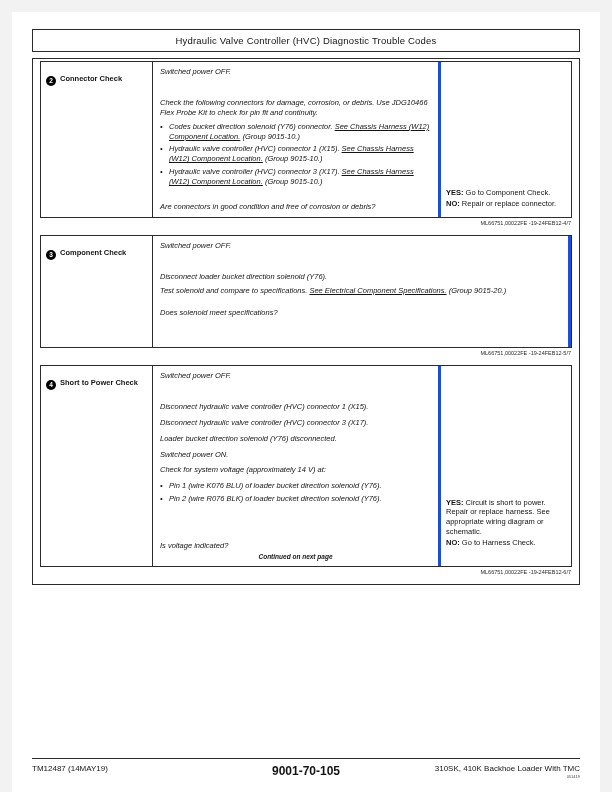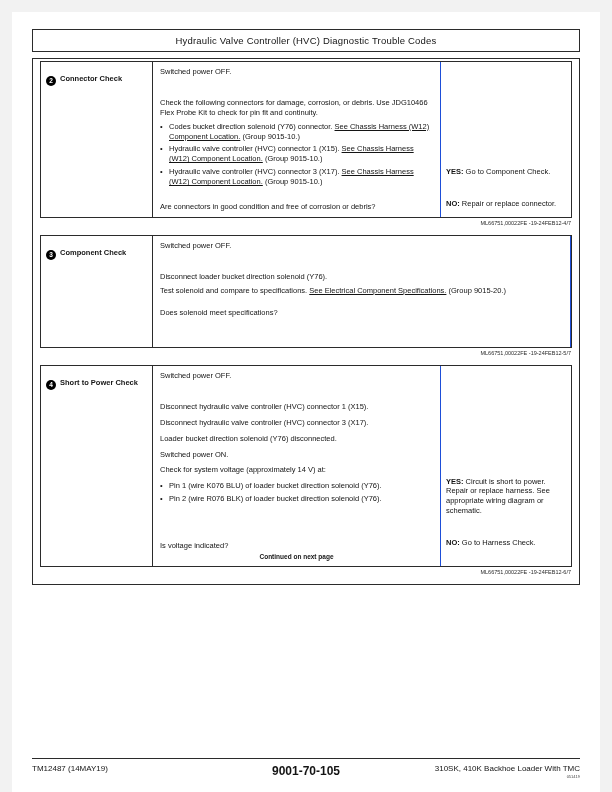--- a/index.html
+++ b/index.html
@@ -11,23 +11,23 @@
     border:1px solid #2b2b2b; display:flex; align-items:center; justify-content:center;
     font-size:9.5px; letter-spacing:.2px; }
 
   .frame { position:absolute; left:20px; right:20px; top:46px; height:527px;
     border:1px solid #2b2b2b; padding:2px 7px 0 7px; }
 
   .dtable { border:1px solid #2b2b2b; display:flex; width:100%; background:#fff; }
   .h157 { height:157px; } .h113 { height:113px; } .h202 { height:202px; }
 
   .cell-title { width:112px; flex:0 0 112px; border-right:1px solid #2b2b2b; padding:5px 4px 4px 5px; }
-  .cell-proc  { flex:1; border-right:1px solid #1d4ed8; padding:5px 7px 4px 7px; display:flex; flex-direction:column; }
+  .cell-proc  { flex:1; border-right:3px solid #1d4ed8; padding:5px 7px 4px 7px; display:flex; flex-direction:column;font-style:italic; }
   .cell-result{ width:130px; flex:0 0 130px; padding:5px 6px 8px 5px; display:flex; flex-direction:column;
-    justify-content:flex-end; gap:22px; }
+    justify-content:flex-end; gap:1px; }
   .pb18 { padding-bottom:18px; }
 
   p, li, .step-title { font-size:7.5px; line-height:1.32; }
   .badge { display:inline-flex; width:10px; height:10px; border-radius:50%; background:#000; color:#fff;
     font-size:6.5px; font-weight:bold; align-items:center; justify-content:center; margin-right:4px;
     vertical-align:-2px; }
   .step-title { font-weight:bold; }
 
   .mbgap { margin-bottom:21px; }
   .pline { margin-bottom:4px; }

